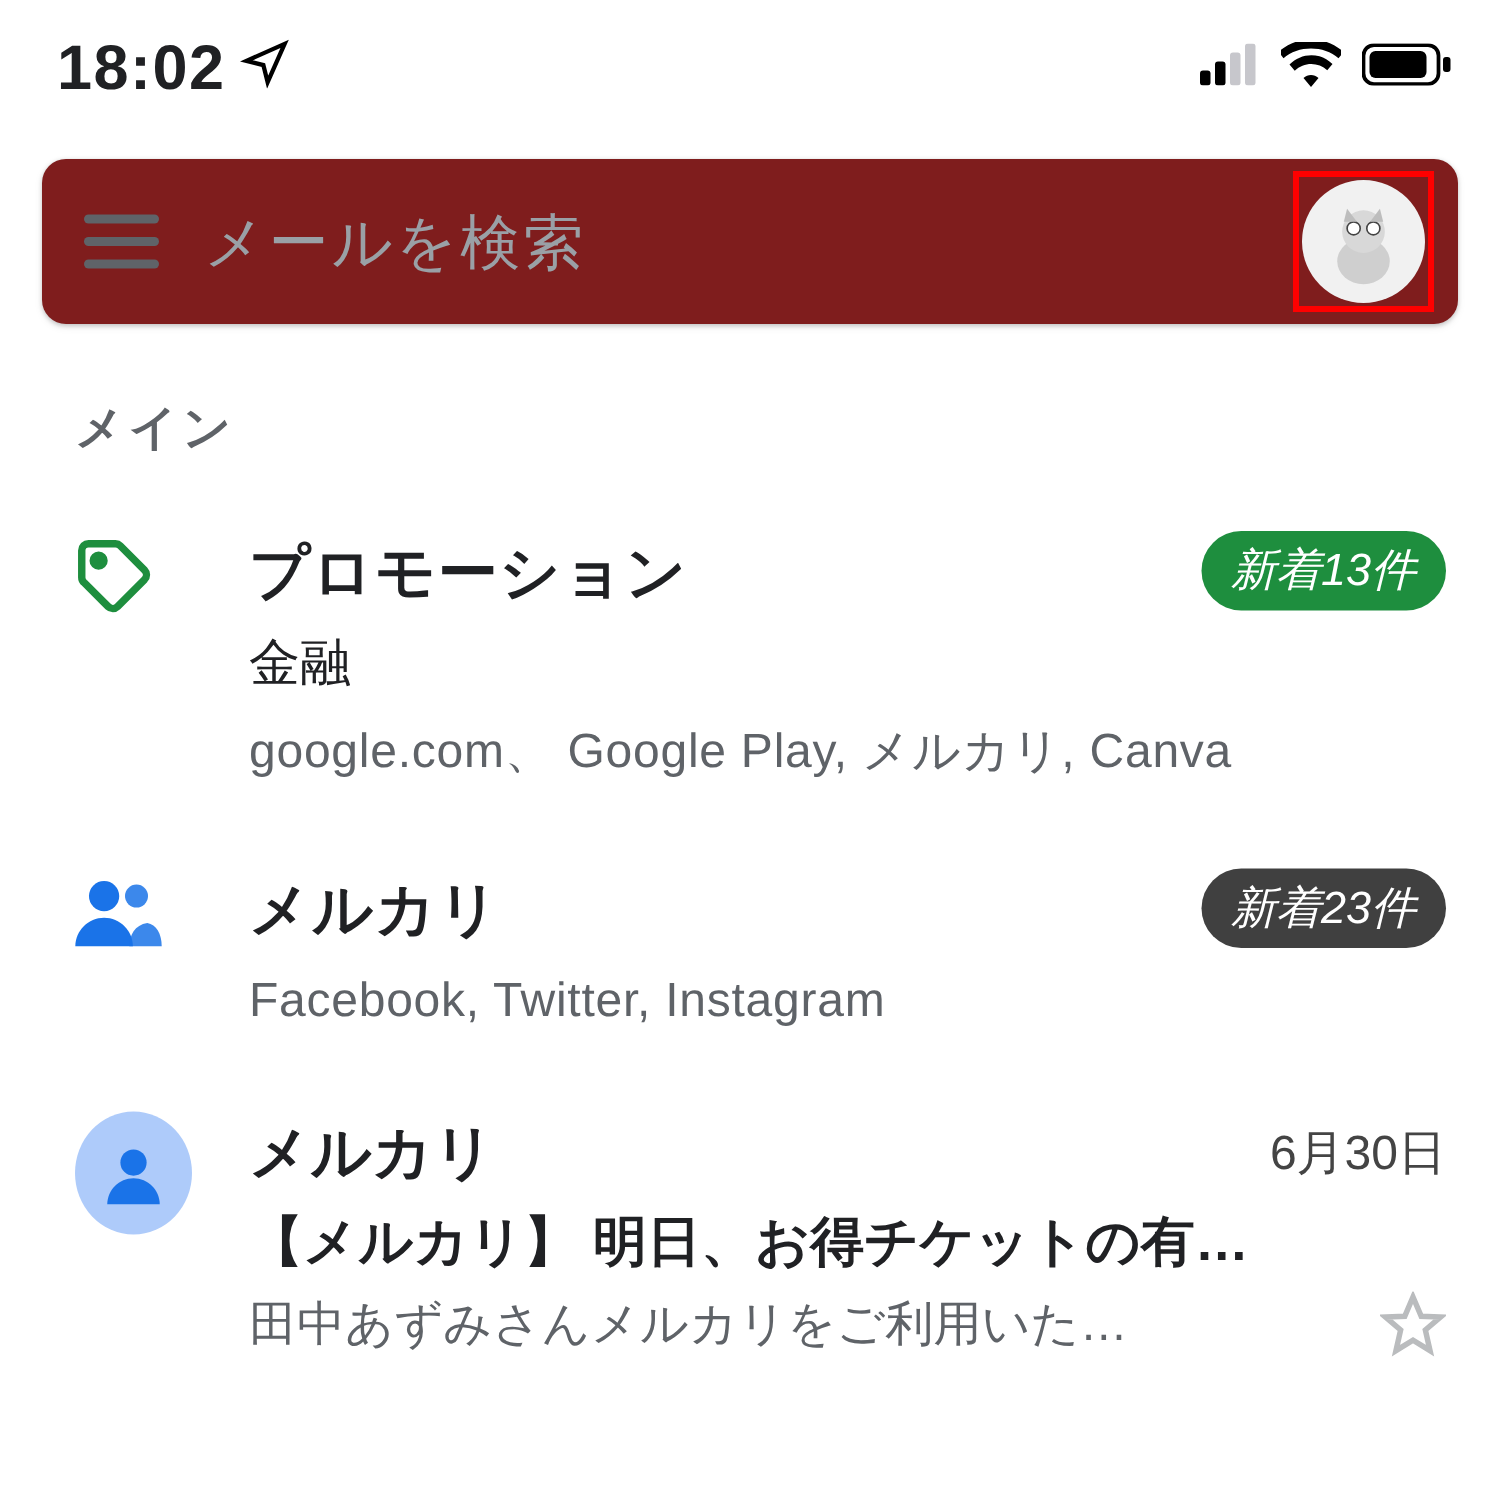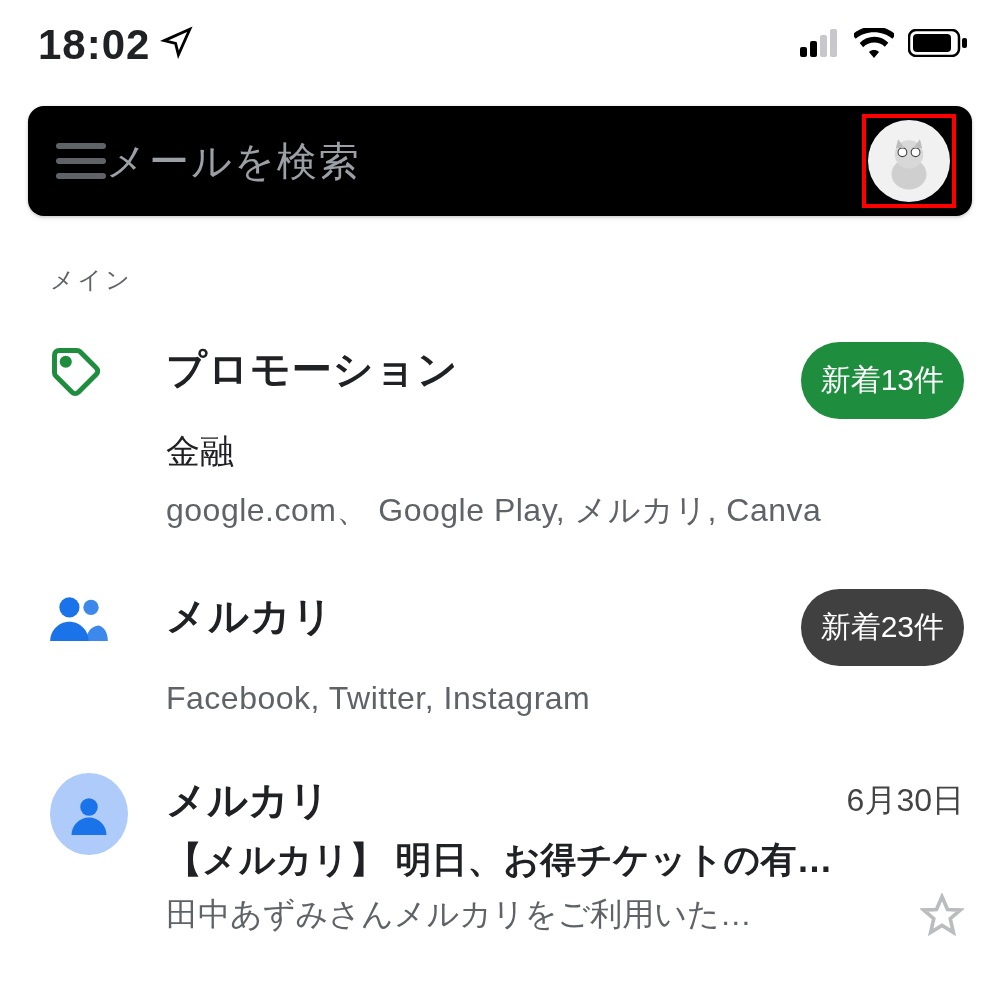--- a/index.html
+++ b/index.html
@@ -6,38 +6,38 @@
   html, body { width: 1000px; height: 1000px; background: #fff; font-family: -apple-system, "Helvetica Neue", Arial, sans-serif; color: #202124; }
   .screen { width: 1000px; height: 1000px; position: relative; overflow: hidden; }
 
   
   .status-bar { display: flex; justify-content: space-between; align-items: center; padding: 12px 32px 0 38px; height: 78px; }
   .status-left { display: flex; align-items: center; gap: 10px; font-size: 42px; font-weight: 600; letter-spacing: 1px; }
   .status-right { display: flex; align-items: center; gap: 14px; }
 
   
   .search-wrap { padding: 28px 28px 0 28px; }
-  .search-bar { display: flex; align-items: center; height: 110px; border-radius: 16px; background: #000000; box-shadow: 0 1px 3px rgba(0,0,0,.18), 0 2px 6px rgba(0,0,0,.08); padding: 0 16px 0 28px; }
+  .search-bar { display: flex; align-items: center; height: 110px; border-radius: 16px; background: #7f1d1d; box-shadow: 0 1px 3px rgba(0,0,0,.18), 0 2px 6px rgba(0,0,0,.08); padding: 0 16px 0 28px; gap: 30px; }
   .hamburger { width: 50px; height: 36px; display: flex; flex-direction: column; justify-content: space-between; }
   .hamburger span { display: block; height: 6px; background: #5f6368; border-radius: 3px; }
   .search-placeholder { flex: 1; font-size: 40px; color: #9aa0a6; letter-spacing: 2px; }
   .avatar-box { width: 94px; height: 94px; border: 4px solid #ff0000; display: flex; align-items: center; justify-content: center; }
   .avatar { width: 82px; height: 82px; border-radius: 50%; background: #f1f1f1; display:flex; align-items:center; justify-content:center; position:relative; overflow:hidden; }
   .avatar svg { width: 70px; height: 70px; }
 
   
-  .section-label { padding: 48px 0 18px 50px; font-size: 24px; color: #5f6368; letter-spacing: 3px; font-weight: 400;}
+  .section-label { padding: 48px 0 18px 50px; font-size: 32px; color: #5f6368; letter-spacing: 3px; font-weight: 700;}
 
   
   .row { display: flex; align-items: flex-start; padding: 28px 36px 28px 50px; gap: 38px; }
   .row-icon { width: 78px; flex: 0 0 78px; display:flex; justify-content:flex-start; padding-top:4px;}
   .row-body { flex: 1; min-width: 0; }
   .row-top { display: flex; justify-content: space-between; align-items: flex-start; gap: 32px; }
   .row-title { font-size: 40px; font-weight: 700; letter-spacing: 1px; }
-  .row-badge { font-size: 30px; color: #fff; padding: 18px 20px; border-radius: 999px; white-space: nowrap; font-weight:500;}
+  .row-badge { font-size: 30px; color: #fff; padding: 6px 20px; border-radius: 999px; white-space: nowrap; font-weight:500;font-style:italic;}
   .badge-green { background: #1e8e3e; }
   .badge-blue  { background: #404040; }
   .row-sub1 { font-size: 34px; font-weight: 400; margin-top: 10px; }
   .row-sub2 { font-size: 32px; color: #5f6368; margin-top: 14px; letter-spacing: .5px; }
 
   
   .email-row .row-icon { padding-top:0; }
   .contact-avatar { width: 82px; height: 82px; border-radius: 50%; background: #aecbfa; display:flex; align-items:center; justify-content:center;}
   .contact-avatar-inner { width:42px; height:42px; }
   .email-top { display:flex; justify-content:space-between; align-items:flex-start; }

